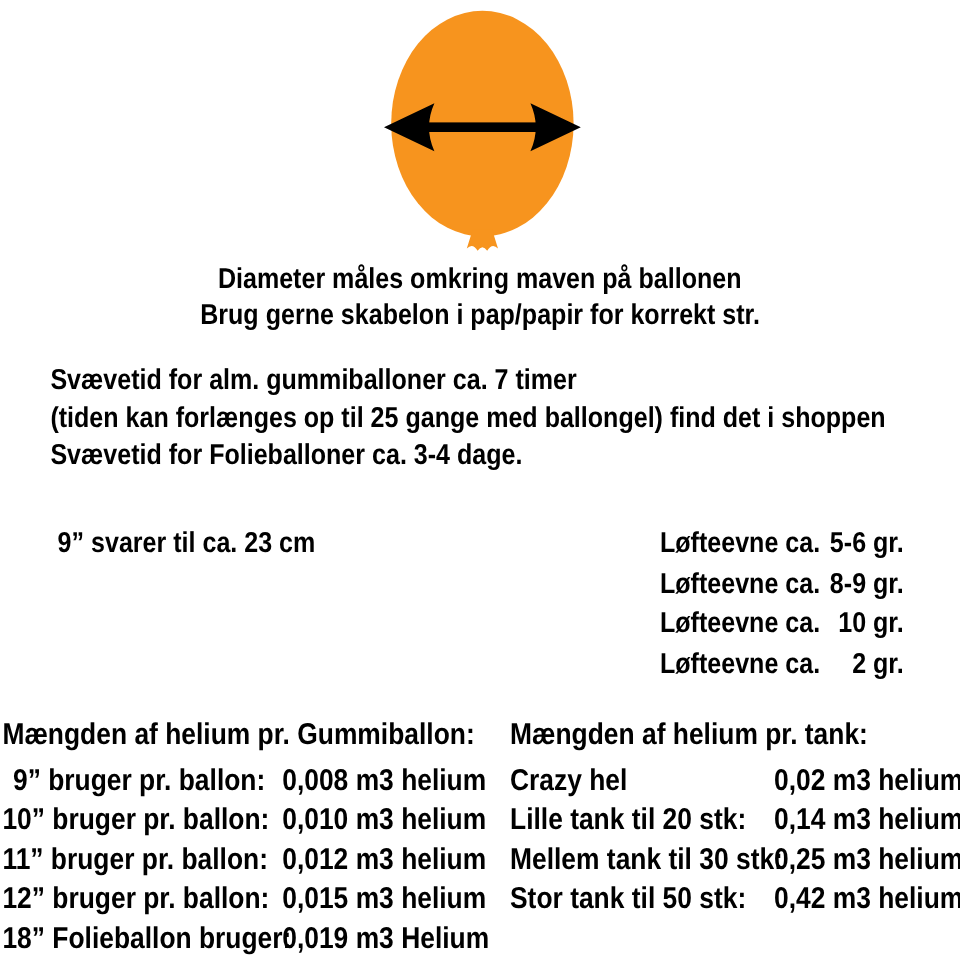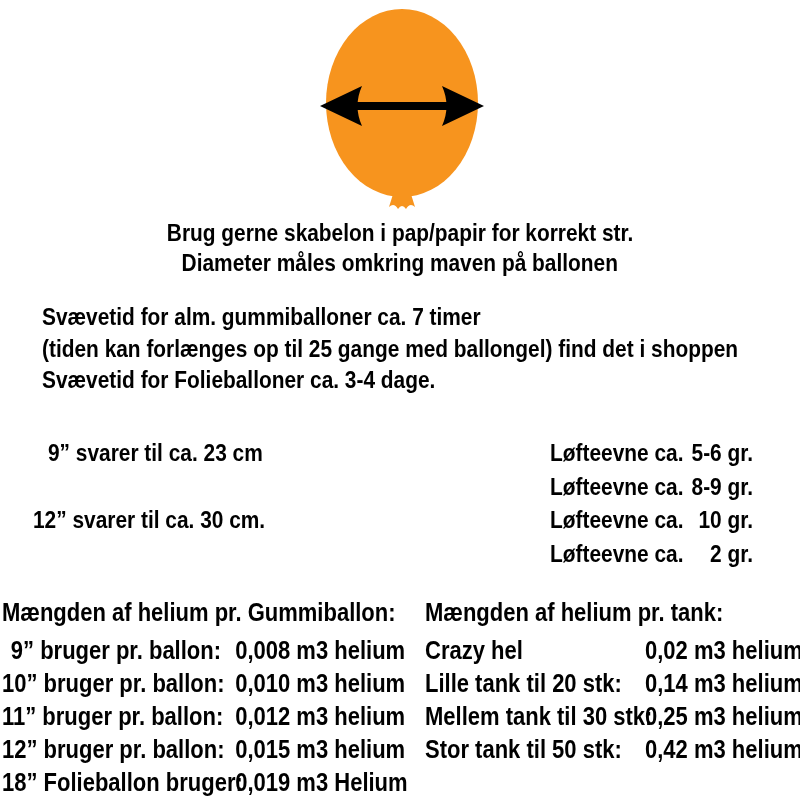--- a/index.html
+++ b/index.html
@@ -45,22 +45,22 @@
     <path d="M78,186 L94,186 L99,202 Q94,197 90,204 Q86,198 82,204 Q78,197 73,202 Z" fill="#F7941E"></path>
     <g>
       <rect x="40" y="97" width="92" height="8" fill="#000000"></rect>
       <path d="M4,101 L46,81 Q37,101 46,121 Z" fill="#000000"></path>
       <path d="M168,101 L126,81 Q135,101 126,121 Z" fill="#000000"></path>
     </g>
   </svg>
 </div>
 
 <div id="caption">
+  <div><span class="scx-c">Diameter måles omkring maven på ballonen</span></div>
   <div><span class="scx-c">Brug gerne skabelon i pap/papir for korrekt str.</span></div>
-  <div><span class="scx-c">Diameter måles omkring maven på ballonen</span></div>
 </div>
 
 <div id="floattime">
   <div><span class="scx">Svævetid for alm. gummiballoner ca. 7 timer</span></div>
   <div><span class="scx">(tiden kan forlænges op til 25 gange med ballongel) find det i shoppen</span></div>
   <div><span class="scx">Svævetid for Folieballoner ca. 3-4 dage.</span></div>
 </div>
 
 <div id="sizetable">
   <div class="size-row indented">
@@ -68,21 +68,20 @@
     <span class="lift-cell">
       <span>Løfteevne ca.</span><span class="lift-val">5-6</span><span> gr.</span>
     </span>
   </div>
   <div class="size-row">
     <span class="lift-cell">
       <span>Løfteevne ca.</span><span class="lift-val">8-9</span><span> gr.</span>
     </span>
   </div>
   <div class="size-row">
-    <span class="size-cell"><span class="scx">12” svarer til ca. 30 cm.</span></span>
     <span class="lift-cell">
       <span>Løfteevne ca.</span><span class="lift-val">10</span><span> gr.</span>
     </span>
   </div>
   <div class="size-row">
     <span class="lift-cell">
       <span>Løfteevne ca.</span><span class="lift-val">2</span><span> gr.</span>
     </span>
   </div>
 </div>

